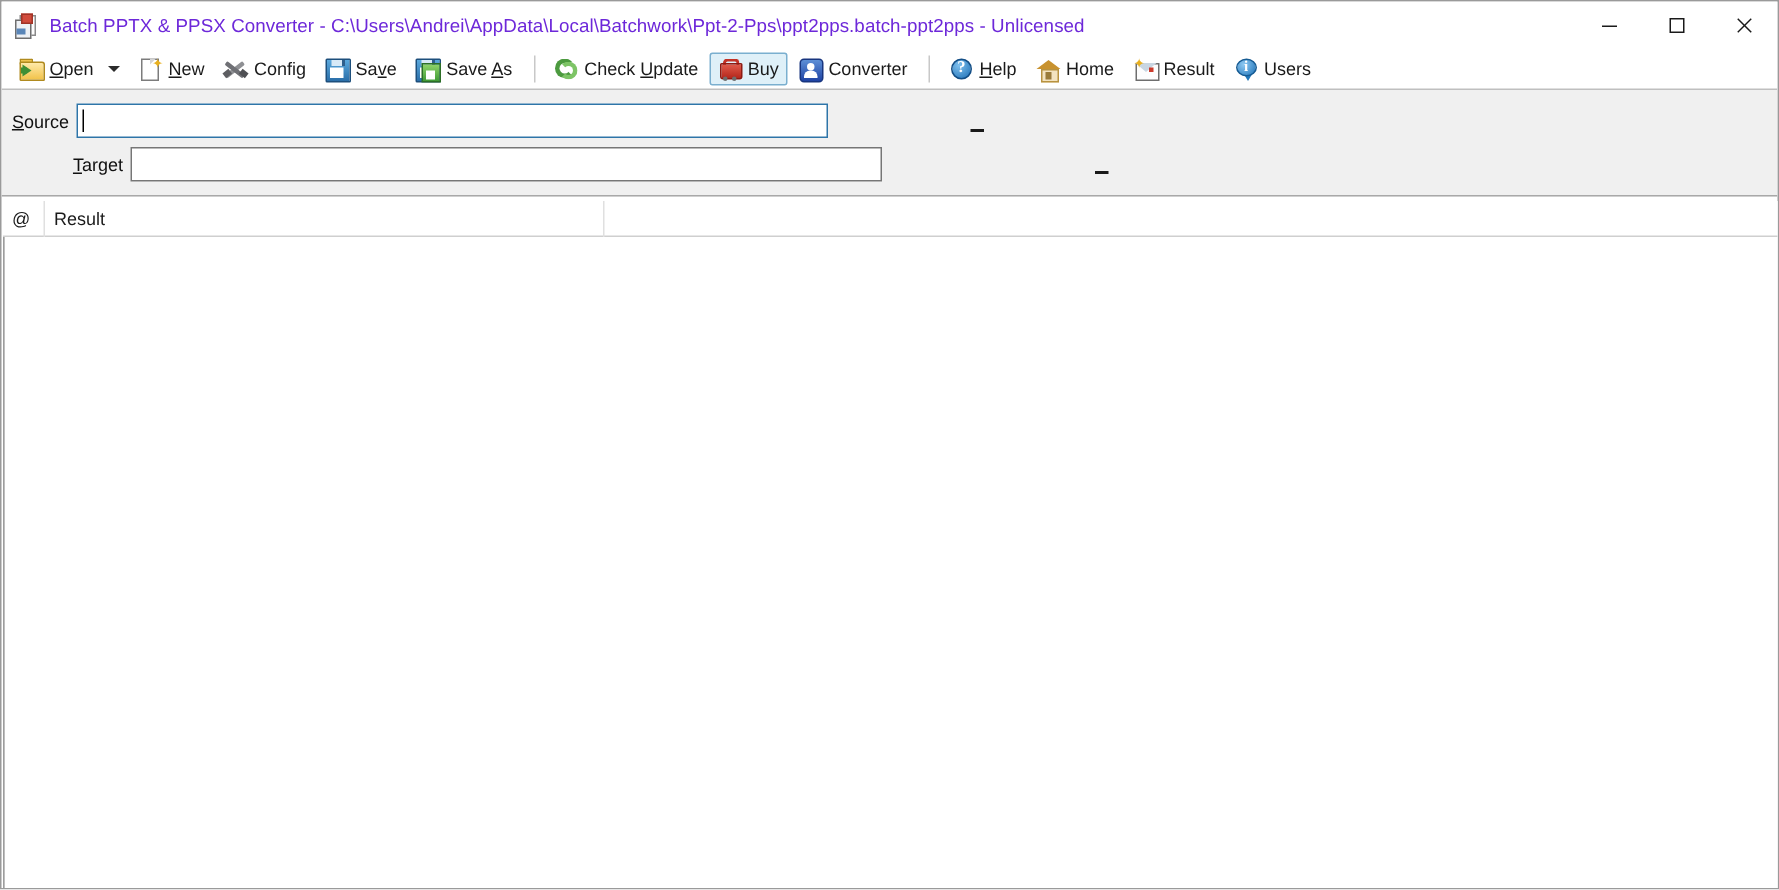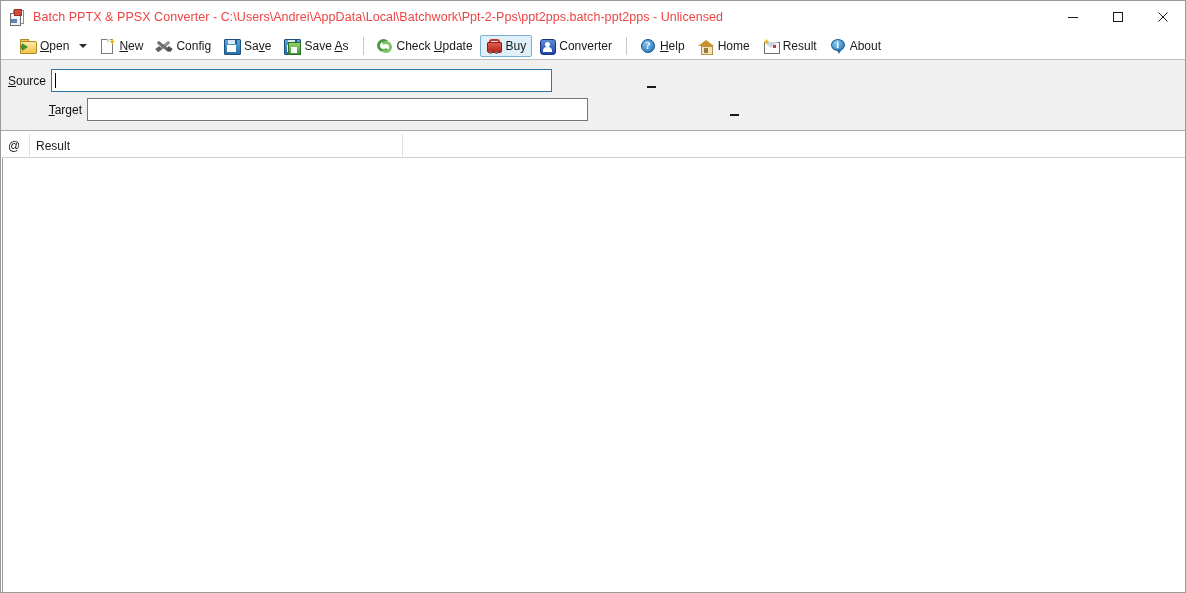--- a/index.html
+++ b/index.html
@@ -63,21 +63,21 @@
     border: 1px solid #a03326;
   }
   .title-icon .blue-chip {
     position: absolute;
     left: 2px; top: 10px;
     width: 6px; height: 4px;
     background: #5a86b8;
   }
   .title-text {
     font-size: 12.5px;
-    color: #ef4444;
+    color: #6d28d9;
     white-space: nowrap;
     letter-spacing: 0.05px;
   }
   .winbtns {
     position: absolute;
     right: 0;
     top: 0;
     height: 31px;
     display: flex;
   }
@@ -91,21 +91,21 @@
   }
   .winbtn svg { display: block; }
 
   
   .toolbar {
     height: 28px;
     background: #ffffff;
     border-bottom: 1px solid #bfbfbf;
     display: flex;
     align-items: center;
-    padding-left: 13px;
+    padding-left: 6px;
     box-sizing: border-box;
   }
   .tb-item {
     height: 22px;
     display: flex;
     align-items: center;
     padding: 0 5px;
     margin-right: 1px;
     border: 1px solid transparent;
     border-radius: 2px;
@@ -644,21 +644,21 @@
       </span>
       <span class="tb-label">Result</span>
     </div>
 
     <div class="tb-item">
       <span class="tb-ico ic-about">
         <span class="a-tail"></span>
           <span class="a-bal"></span>
           <span class="a-i">i</span>
       </span>
-      <span class="tb-label">About</span>
+      <span class="tb-label">Users</span>
     </div>
 
   </div>
 
   <div class="pathpanel">
 
     <div class="path-row r1">
       <div class="path-label"><u>S</u>ource</div>
       <div class="path-input focused" title="">
         <span class="caret-bar"></span>

